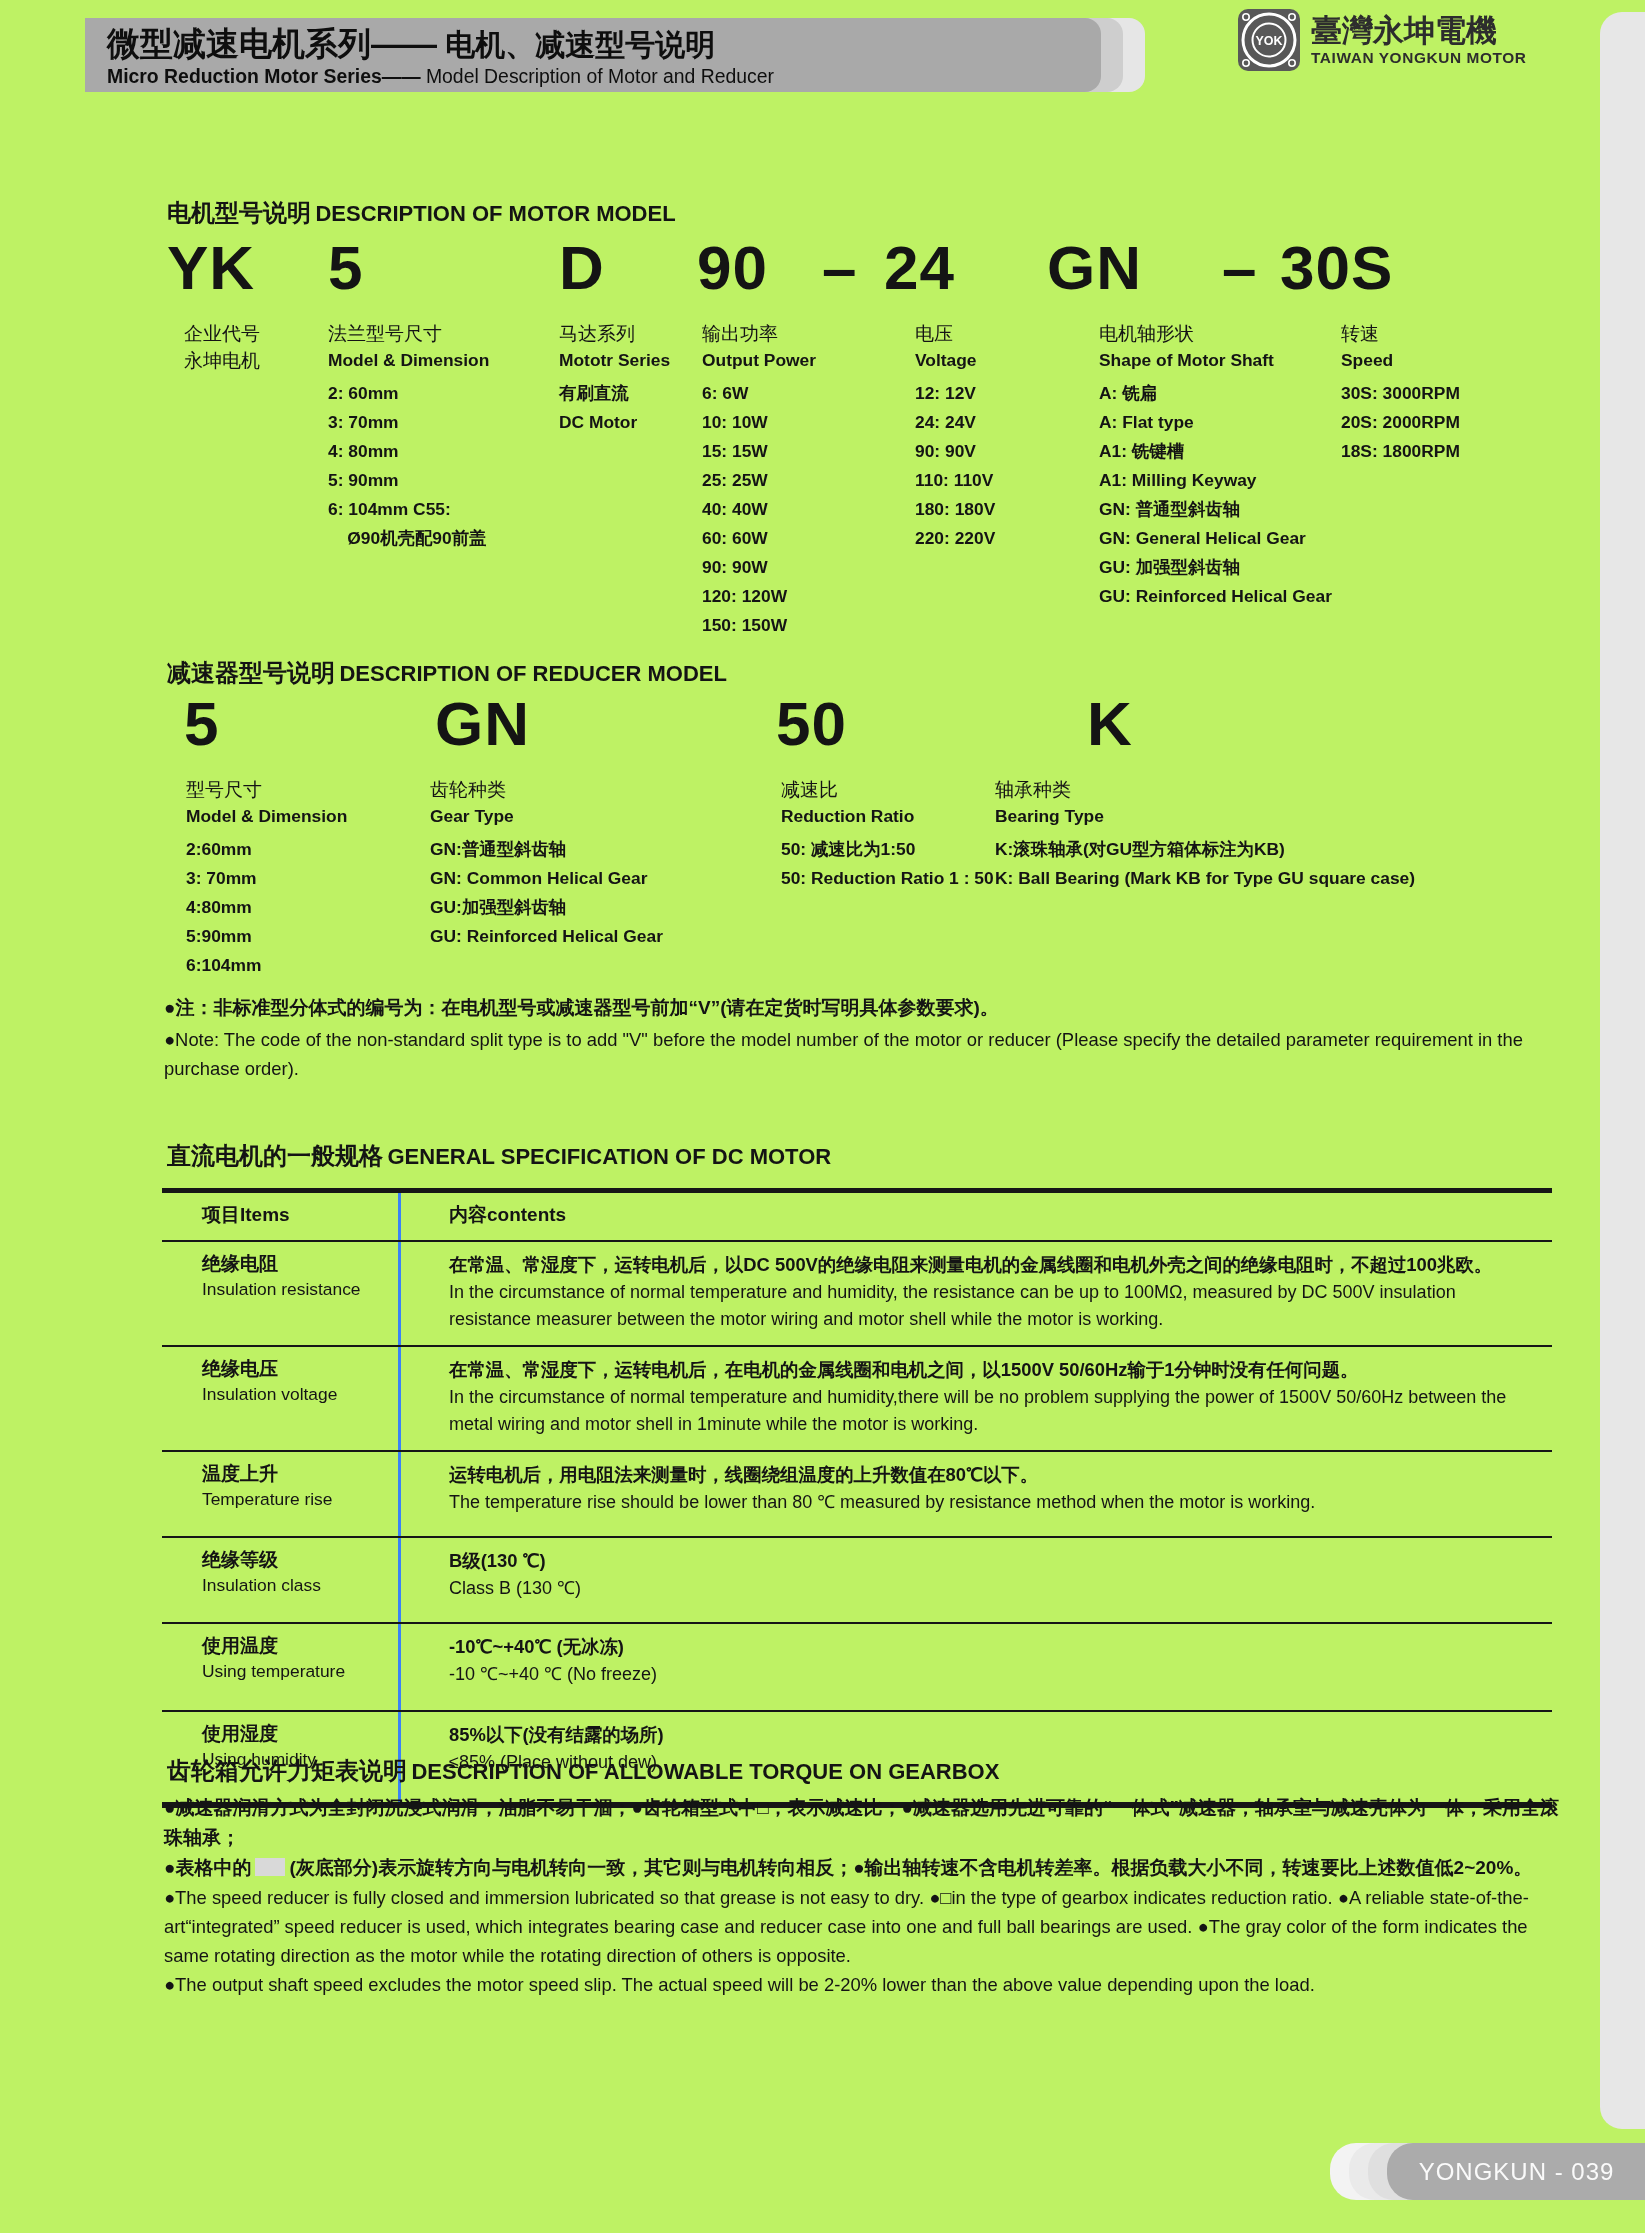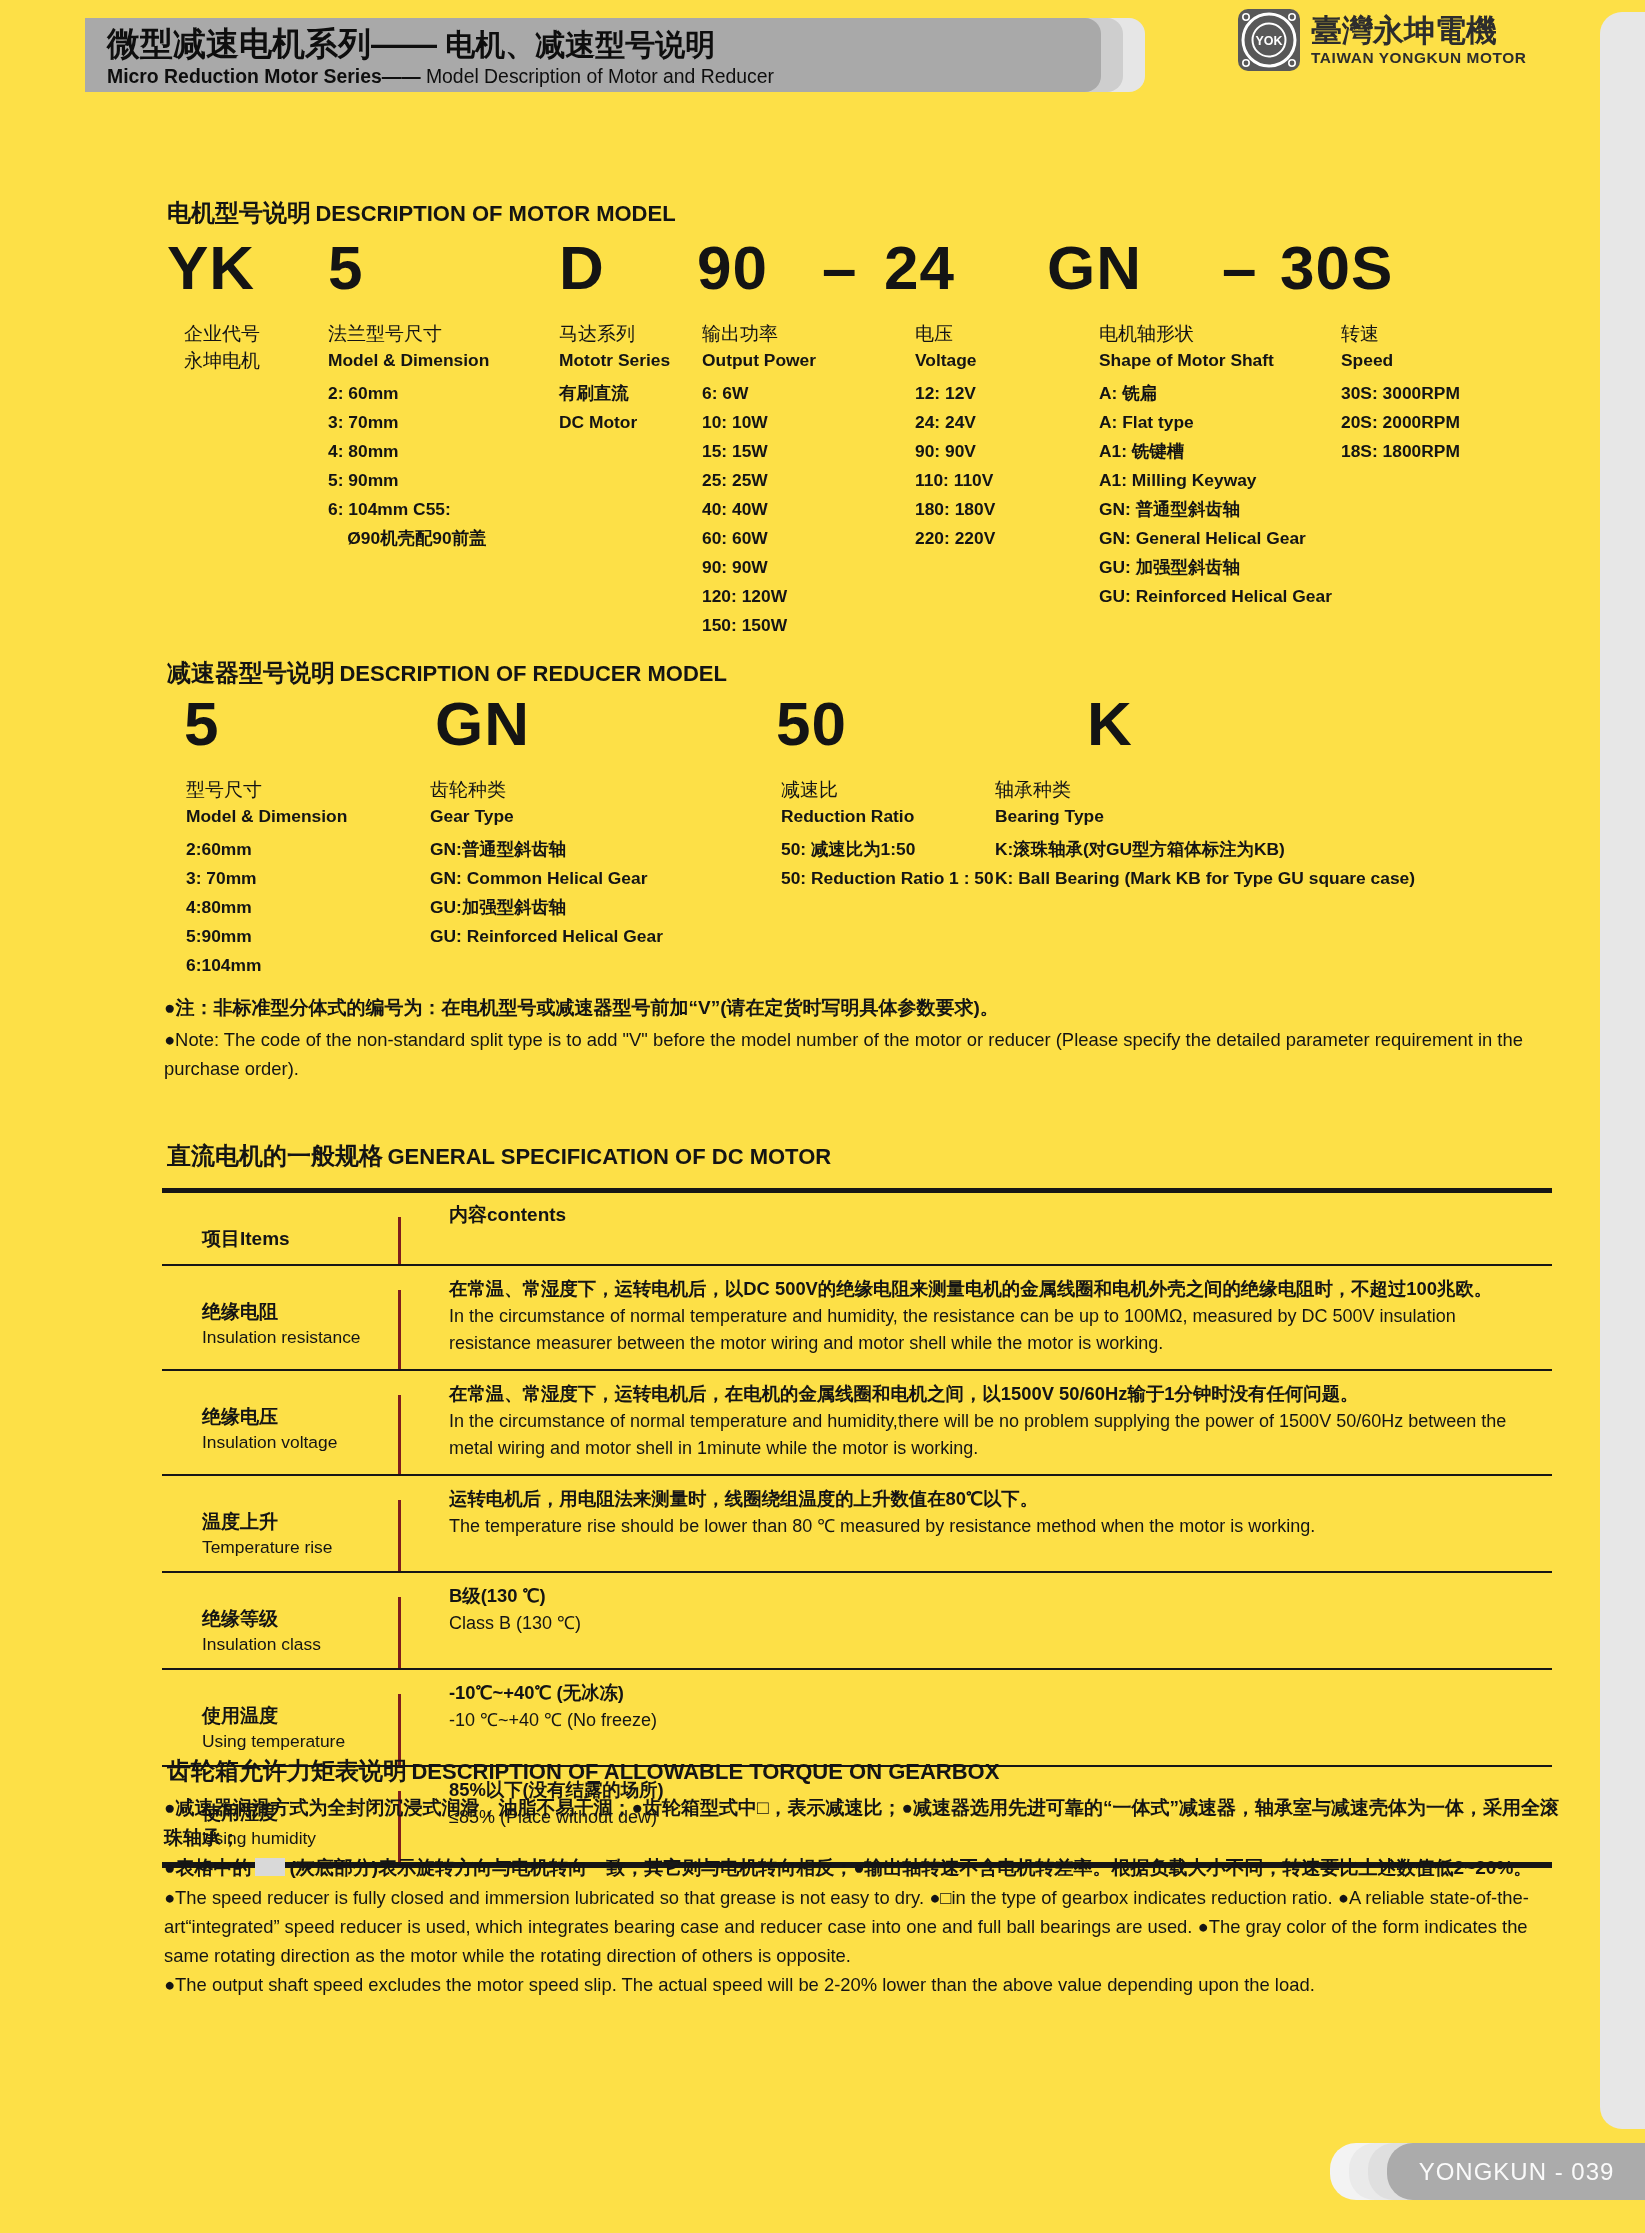--- a/index.html
+++ b/index.html
@@ -1,16 +1,16 @@
 <!DOCTYPE html>
 <html><head>
 <meta charset="utf-8">
 <style>
   html,body{margin:0;padding:0;background:#fff;}
-  .page{position:relative;width:1646px;height:2234px;background:#fde047;
+  .page{position:relative;width:1646px;height:2234px;background:#bef264;
         font-family:"Liberation Sans",sans-serif;color:#141414;overflow:hidden;}
 
   
   .right-strip{position:absolute;right:0;top:12px;width:46px;height:2117px;
                background:#e7e7e7;border-radius:22px 0 0 22px;}
 
   
   .hdr-layer{position:absolute;left:85px;top:18px;height:74px;border-radius:0 16px 16px 0;}
   .hdr-l2{width:1060px;background:#e6e6e6;}
   .hdr-l1{width:1038px;background:#cecece;}
@@ -58,21 +58,21 @@
 
   
   #note-zh{position:absolute;left:164px;top:993px;width:1393px;font-size:19px;font-weight:700;line-height:30px;}
   #note-en{position:absolute;left:164px;top:1025px;width:1393px;font-size:18.4px;font-weight:400;line-height:29px;}
 
   
   #spec-table{position:absolute;left:162px;top:1188px;width:1390px;
               border-top:5px solid #161616;border-bottom:6px solid #161616;box-sizing:border-box;}
   .srow{display:flex;border-top:2px solid #161616;}
   .srow.first{border-top:none;}
-  .sl{flex:0 0 239px;width:239px;border-right:3px solid #7f1d1d;padding:9px 20px 12px 40px;box-sizing:border-box;margin-top:24px;}
+  .sl{flex:0 0 239px;width:239px;border-right:3px solid #3b82f6;padding:9px 20px 12px 40px;box-sizing:border-box;}
   .sc{flex:1;padding:9px 20px 12px 48px;box-sizing:border-box;}
   .sh-txt{font-size:19px;font-weight:800;line-height:26px;}
   .mh46{min-height:46px;} .mh104{min-height:103px;} .mh100{min-height:100px;}
   .mh84{min-height:84px;} .mh86{min-height:86px;} .mh90{min-height:90px;}
   .cell-zh{font-size:19px;font-weight:800;line-height:26px;white-space:nowrap;}
   .cell-en{font-size:17.4px;font-weight:400;line-height:24px;white-space:nowrap;}
   .ct-zh{font-size:18.4px;font-weight:800;line-height:28px;}
   .ct-en{font-size:18px;font-weight:400;line-height:27px;}
 
   

